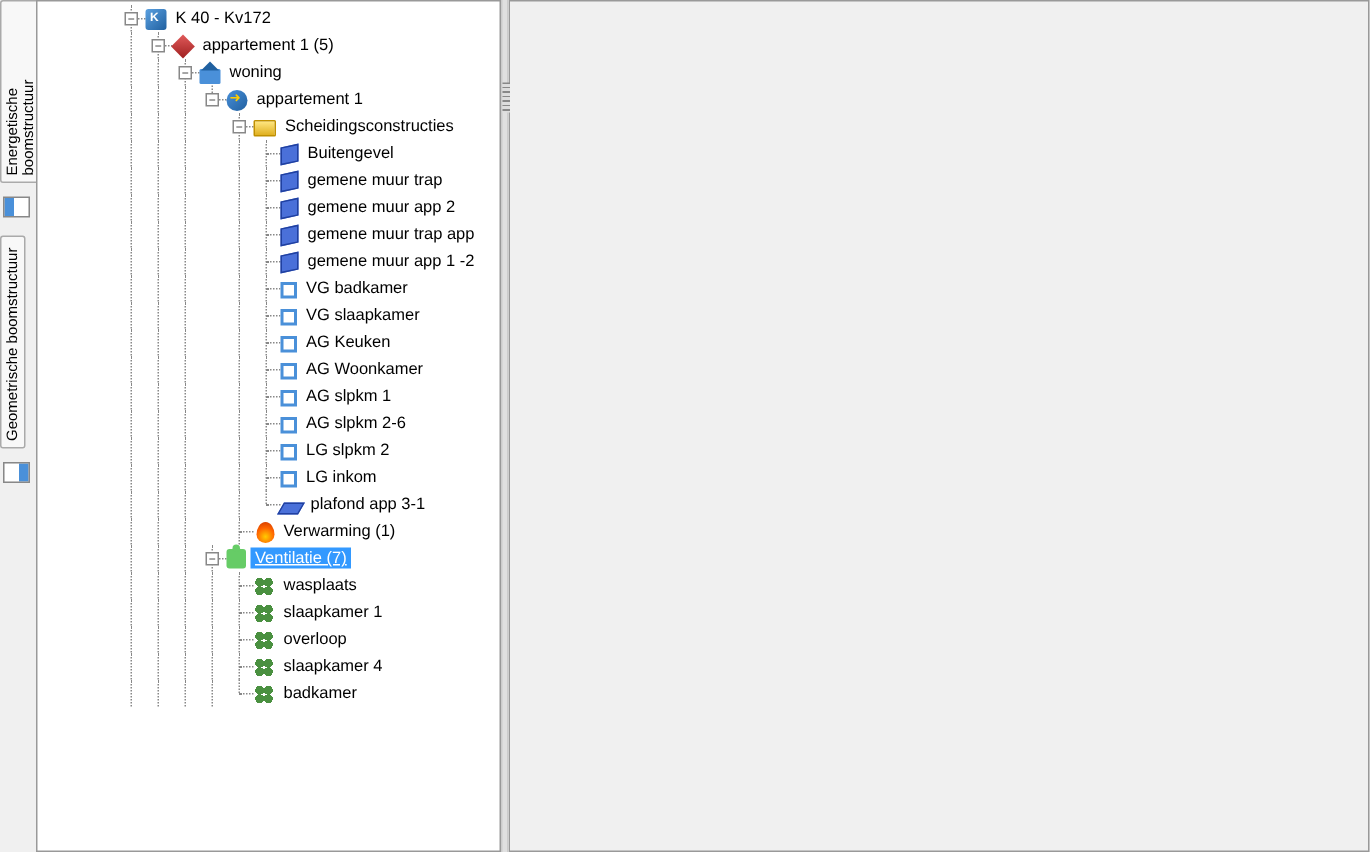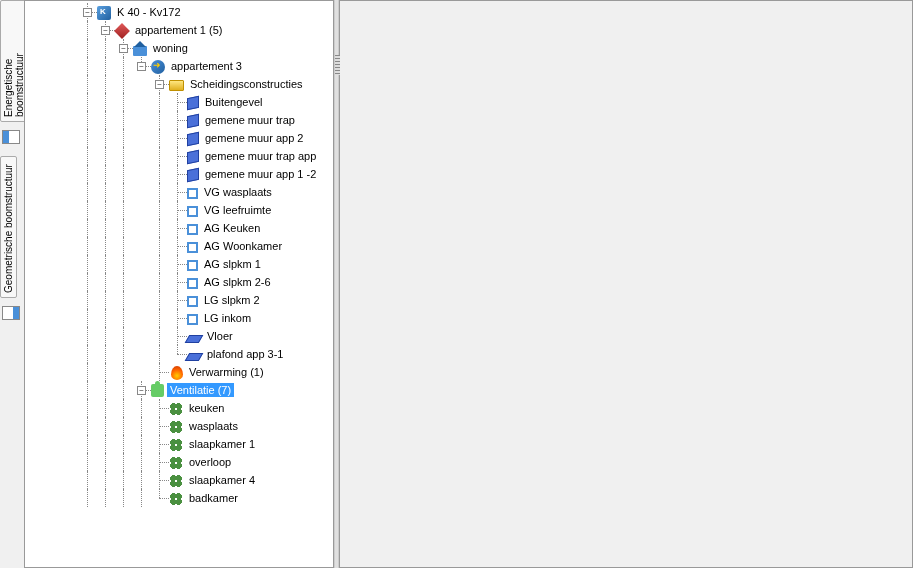--- a/index.html
+++ b/index.html
@@ -266,20 +266,21 @@
         radial-gradient(circle at 70% 70%, #4a9040 3px, transparent 3px);
       margin-top: 1px;
     }
     .label {
       padding: 1px 3px;
       color: #000;
     }
     .label.selected {
       background: #3399ff;
       color: #fff;
+      text-decoration: underline;
     }
     ::-webkit-scrollbar {
       width: 16px;
     }
     ::-webkit-scrollbar-track {
       background: #f0f0f0;
     }
     ::-webkit-scrollbar-thumb {
       background: #c0c0c0;
       border: 1px solid #a0a0a0;
@@ -360,21 +361,21 @@
           </span>
         <span class="indent">
             <span class="line-v"></span>
           </span>
         <span class="indent">
             <span class="line-v-half"></span>
             <span class="line-h"></span>
             <span class="expander">−</span>
           </span>
         <span class="icon icon-arrow"></span>
-        <span class="label">appartement 3</span>
+        <span class="label">appartement 1</span>
       </div>
 
       <div class="tree-node">
         <span class="indent"></span>
           <span class="indent"></span>
           <span class="indent"></span>
         <span class="indent">
             <span class="line-v"></span>
           </span>
         <span class="indent">
@@ -529,21 +530,21 @@
           </span>
           <span class="indent"></span>
         <span class="indent">
             <span class="line-v"></span>
           </span>
         <span class="indent">
             <span class="line-v"></span>
             <span class="line-h"></span>
           </span>
         <span class="icon icon-square"></span>
-        <span class="label">VG wasplaats</span>
+        <span class="label">VG badkamer</span>
       </div>
       <div class="tree-node">
         <span class="indent"></span>
           <span class="indent"></span>
           <span class="indent"></span>
         <span class="indent">
             <span class="line-v"></span>
           </span>
           <span class="indent">
             <span class="line-v"></span>
@@ -553,21 +554,21 @@
           </span>
           <span class="indent"></span>
         <span class="indent">
             <span class="line-v"></span>
           </span>
         <span class="indent">
             <span class="line-v"></span>
             <span class="line-h"></span>
           </span>
         <span class="icon icon-square"></span>
-        <span class="label">VG leefruimte</span>
+        <span class="label">VG slaapkamer</span>
       </div>
       <div class="tree-node">
         <span class="indent"></span>
           <span class="indent"></span>
           <span class="indent"></span>
         <span class="indent">
             <span class="line-v"></span>
           </span>
           <span class="indent">
             <span class="line-v"></span>
@@ -718,44 +719,20 @@
             <span class="line-v"></span>
           </span>
           <span class="indent">
             <span class="line-v"></span>
           </span>
           <span class="indent"></span>
         <span class="indent">
             <span class="line-v"></span>
           </span>
         <span class="indent">
-            <span class="line-v"></span>
-            <span class="line-h"></span>
-          </span>
-        <span class="icon icon-floor"></span>
-        <span class="label">Vloer</span>
-      </div>
-      <div class="tree-node">
-        <span class="indent"></span>
-          <span class="indent"></span>
-          <span class="indent"></span>
-        <span class="indent">
-            <span class="line-v"></span>
-          </span>
-          <span class="indent">
-            <span class="line-v"></span>
-          </span>
-          <span class="indent">
-            <span class="line-v"></span>
-          </span>
-          <span class="indent"></span>
-        <span class="indent">
-            <span class="line-v"></span>
-          </span>
-        <span class="indent">
             <span class="line-v-half"></span>
             <span class="line-h"></span>
           </span>
         <span class="icon icon-floor"></span>
         <span class="label">plafond app 3-1</span>
       </div>
 
       <div class="tree-node">
         <span class="indent"></span>
           <span class="indent"></span>
@@ -793,43 +770,20 @@
           </span>
         <span class="indent">
             <span class="line-v"></span>
             <span class="line-h"></span>
             <span class="expander">−</span>
           </span>
         <span class="icon icon-puzzle"></span>
         <span class="label selected">Ventilatie (7)</span>
       </div>
 
-      <div class="tree-node">
-        <span class="indent"></span>
-          <span class="indent"></span>
-          <span class="indent"></span>
-        <span class="indent">
-            <span class="line-v"></span>
-          </span>
-          <span class="indent">
-            <span class="line-v"></span>
-          </span>
-          <span class="indent">
-            <span class="line-v"></span>
-          </span>
-          <span class="indent">
-            <span class="line-v"></span>
-          </span>
-        <span class="indent">
-            <span class="line-v"></span>
-            <span class="line-h"></span>
-          </span>
-        <span class="icon icon-vent"></span>
-        <span class="label">keuken</span>
-      </div>
       <div class="tree-node">
         <span class="indent"></span>
           <span class="indent"></span>
           <span class="indent"></span>
         <span class="indent">
             <span class="line-v"></span>
           </span>
           <span class="indent">
             <span class="line-v"></span>
           </span>

